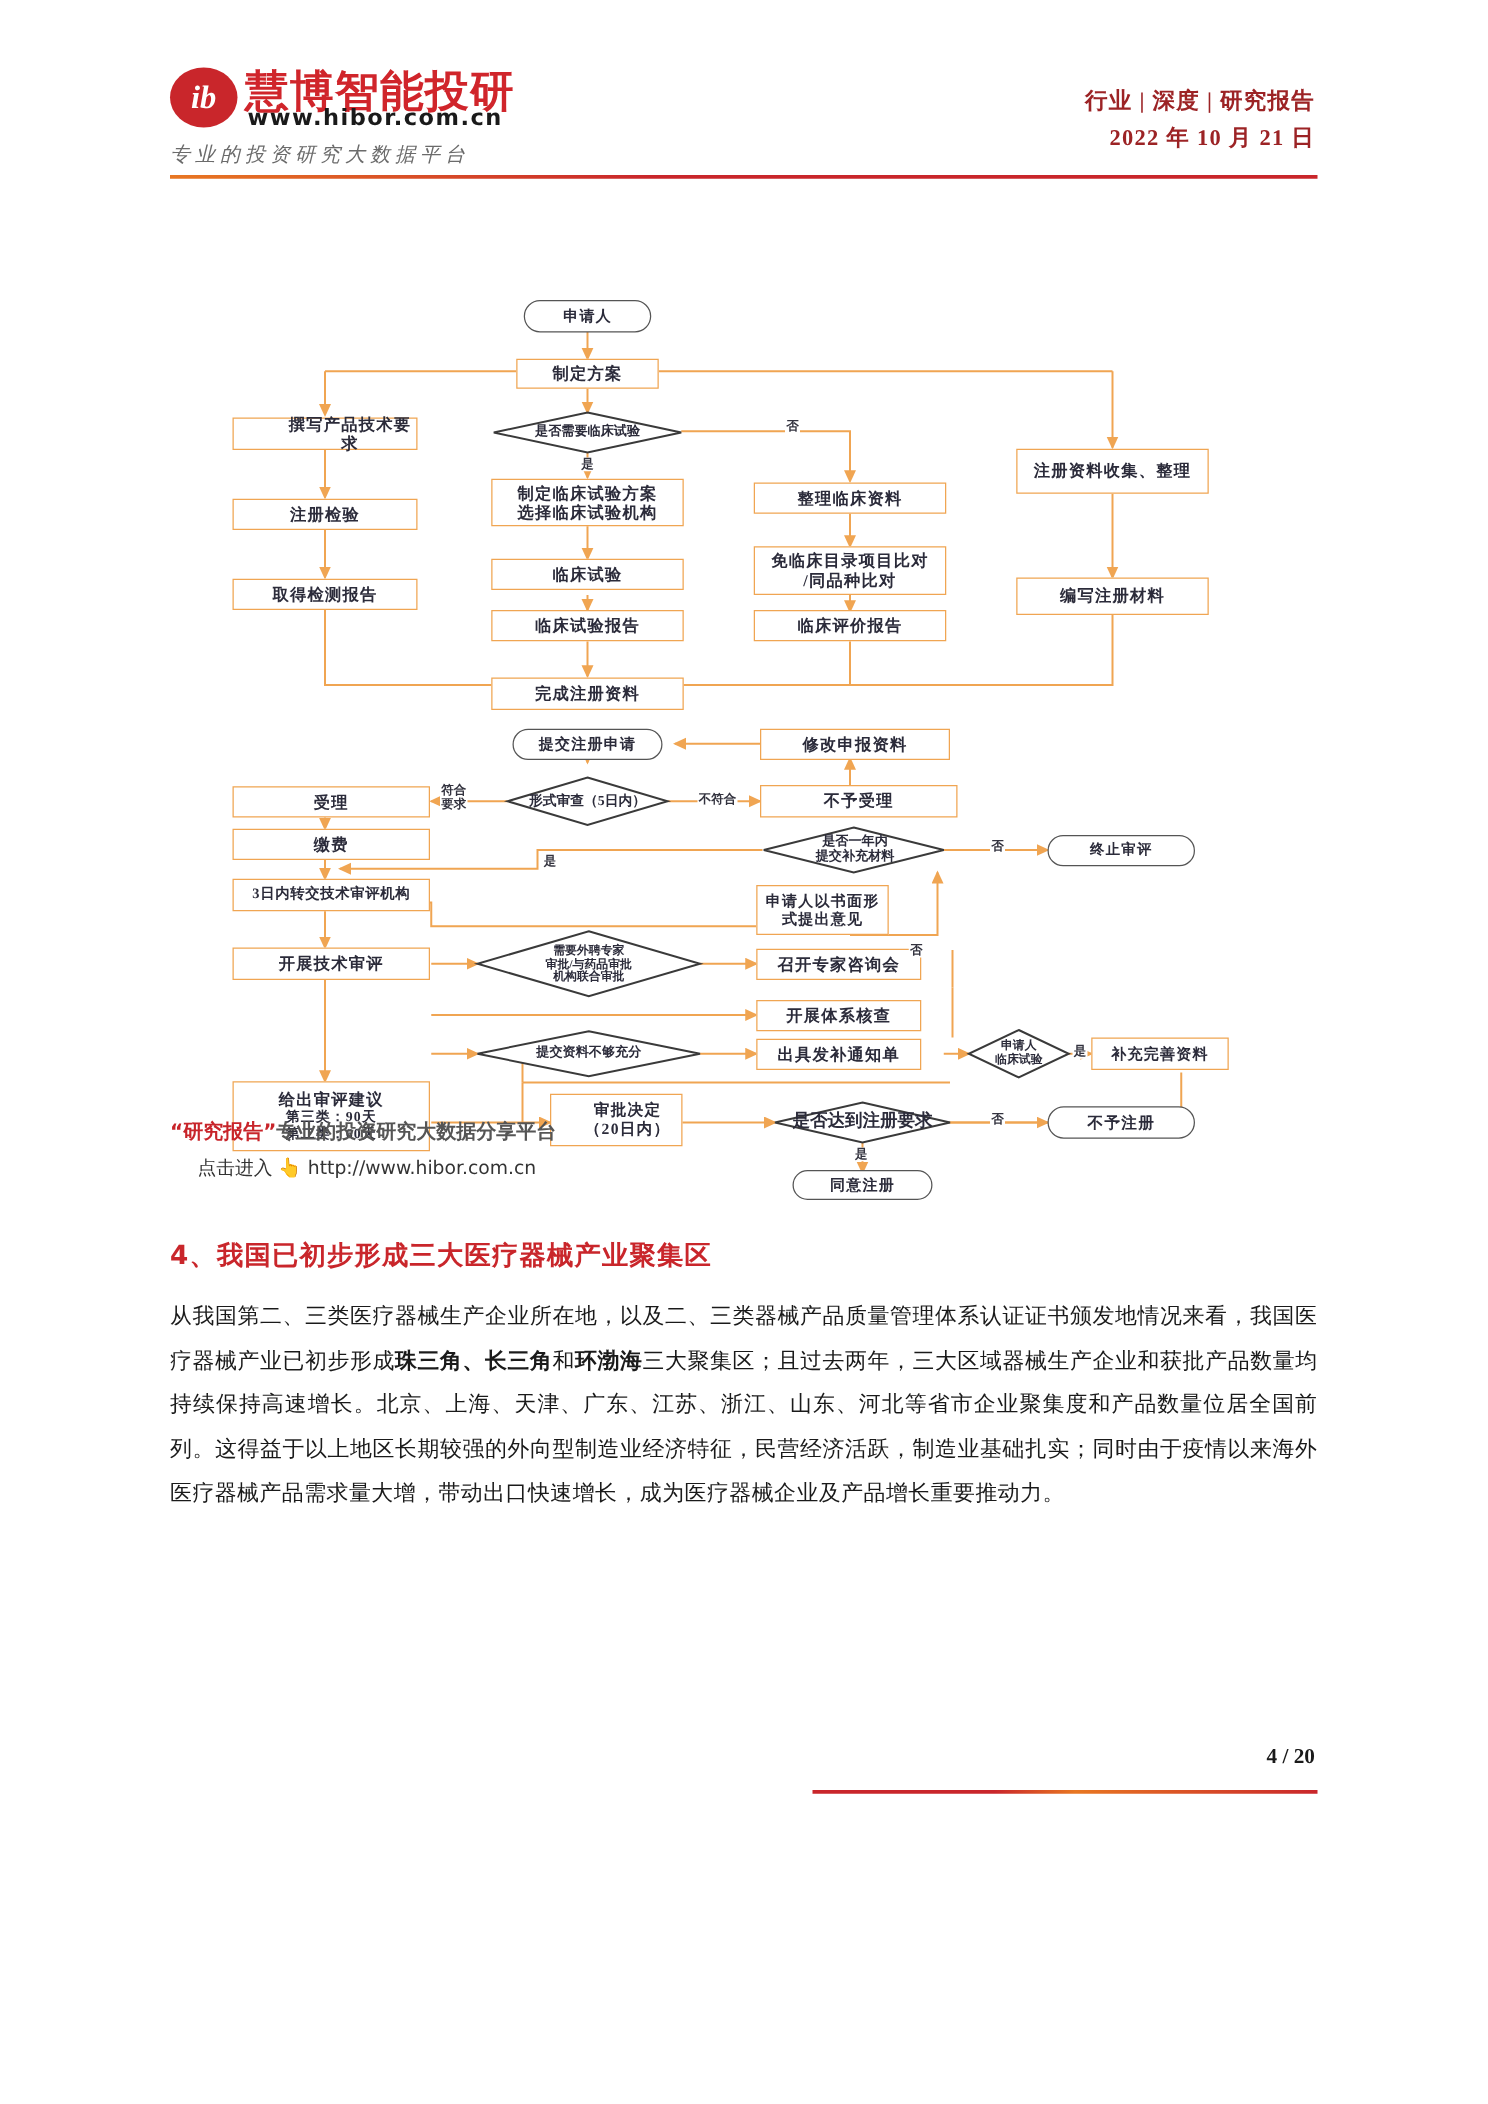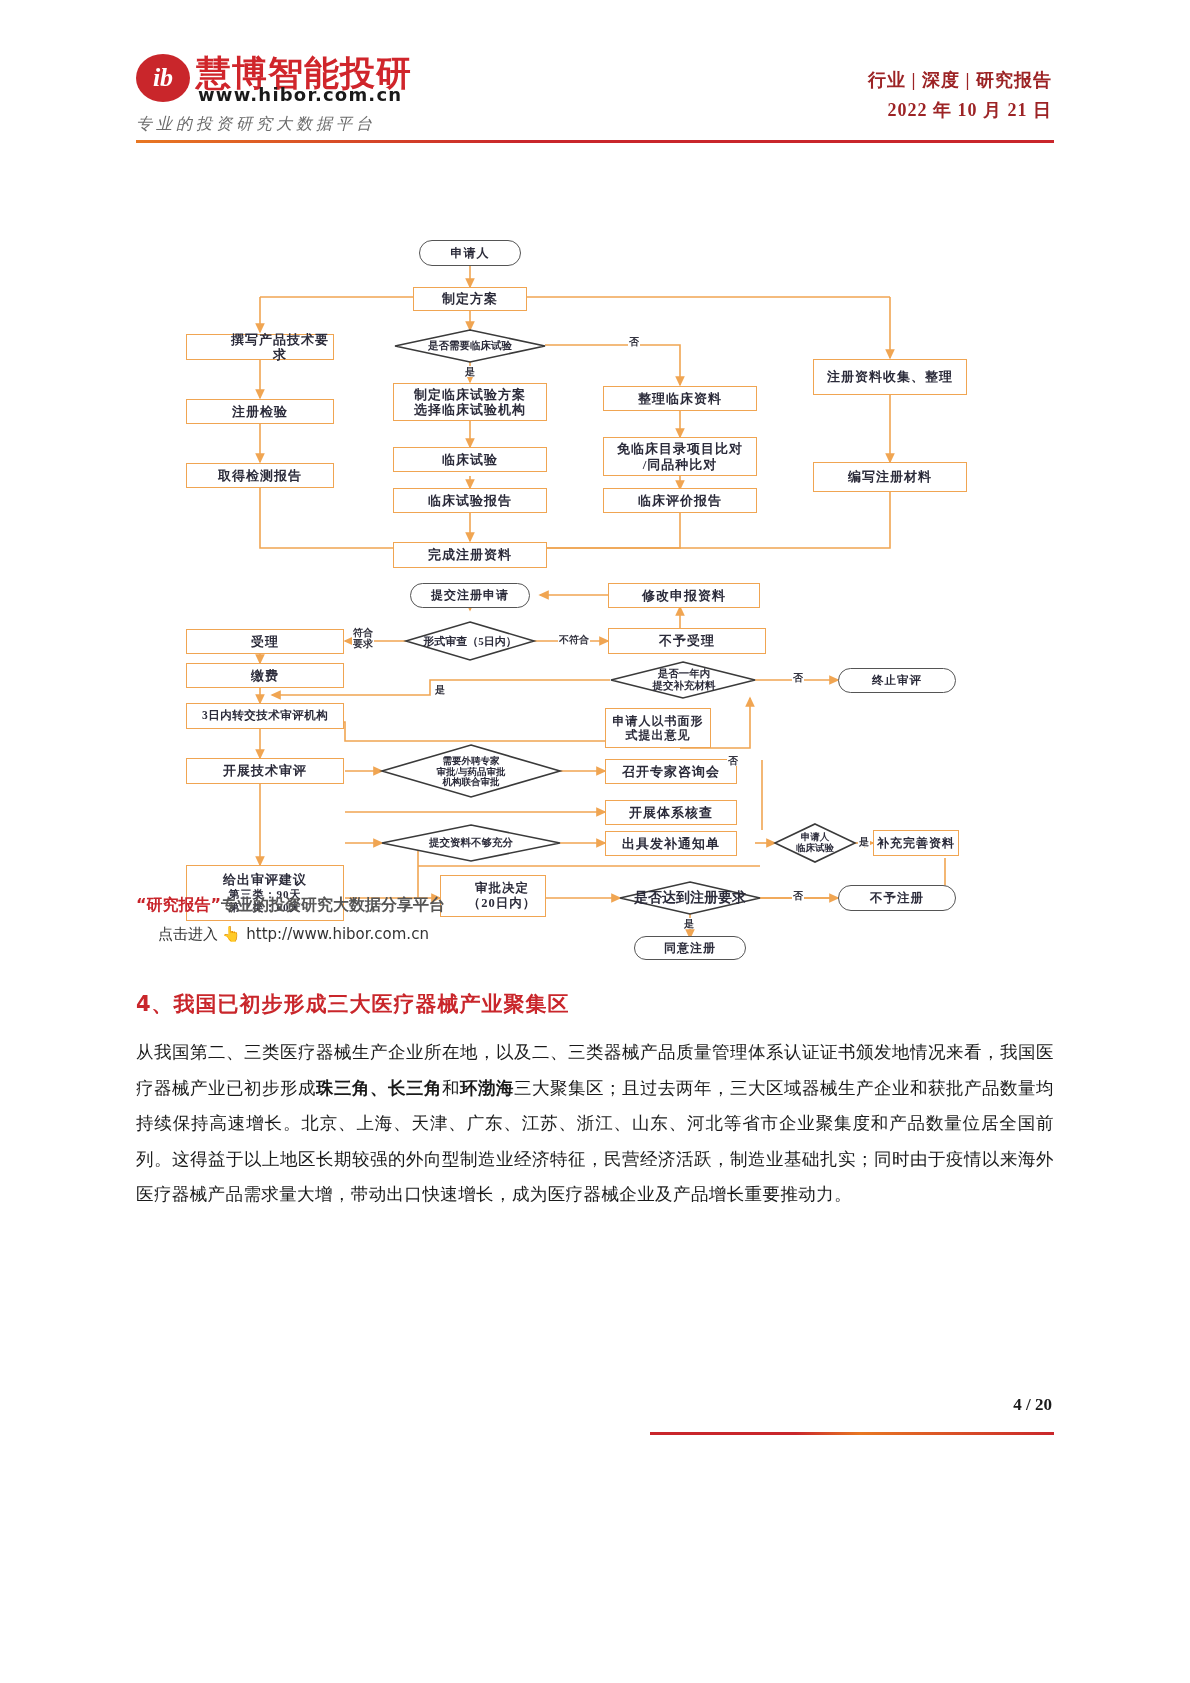--- a/index.html
+++ b/index.html
@@ -339,21 +339,21 @@
 
     <div class="diamond-label" style="left:400px; top:835px; width:142px; height:16px; font-size:10.5px;">提交资料不够充分</div>
 
     <div class="node" style="left:605px; top:831px; width:132px; height:25px;">出具发补通知单</div>
 
     <div class="diamond-label" style="left:783px; top:830px; width:64px; height:26px; flex-direction:column; font-size:9.5px;">
       <span>申请人</span>
       <span>临床试验</span>
     </div>
 
-    <div class="node" style="left:873px; top:830px; width:86px; height:26px; font-size:12px;">补充完善资料</div>
+    <div class="node" style="left:873px; top:830px; width:110px; height:26px; font-size:12px;">补充完善资料</div>
 
     <div class="node" style="left:186px; top:865px; width:158px; height:56px; flex-direction:column; font-size:13px;">
       <span>给出审评建议</span>
       <span style="font-size:11px;">第三类：90天</span>
       <span style="font-size:11px;">第二类：60天</span>
     </div>
 
     <div class="node" style="left:440px; top:875px; width:106px; height:42px; flex-direction:column; font-size:12.5px;padding-left:18px;">
       <span>审批决定</span>
       <span>（20日内）</span>

